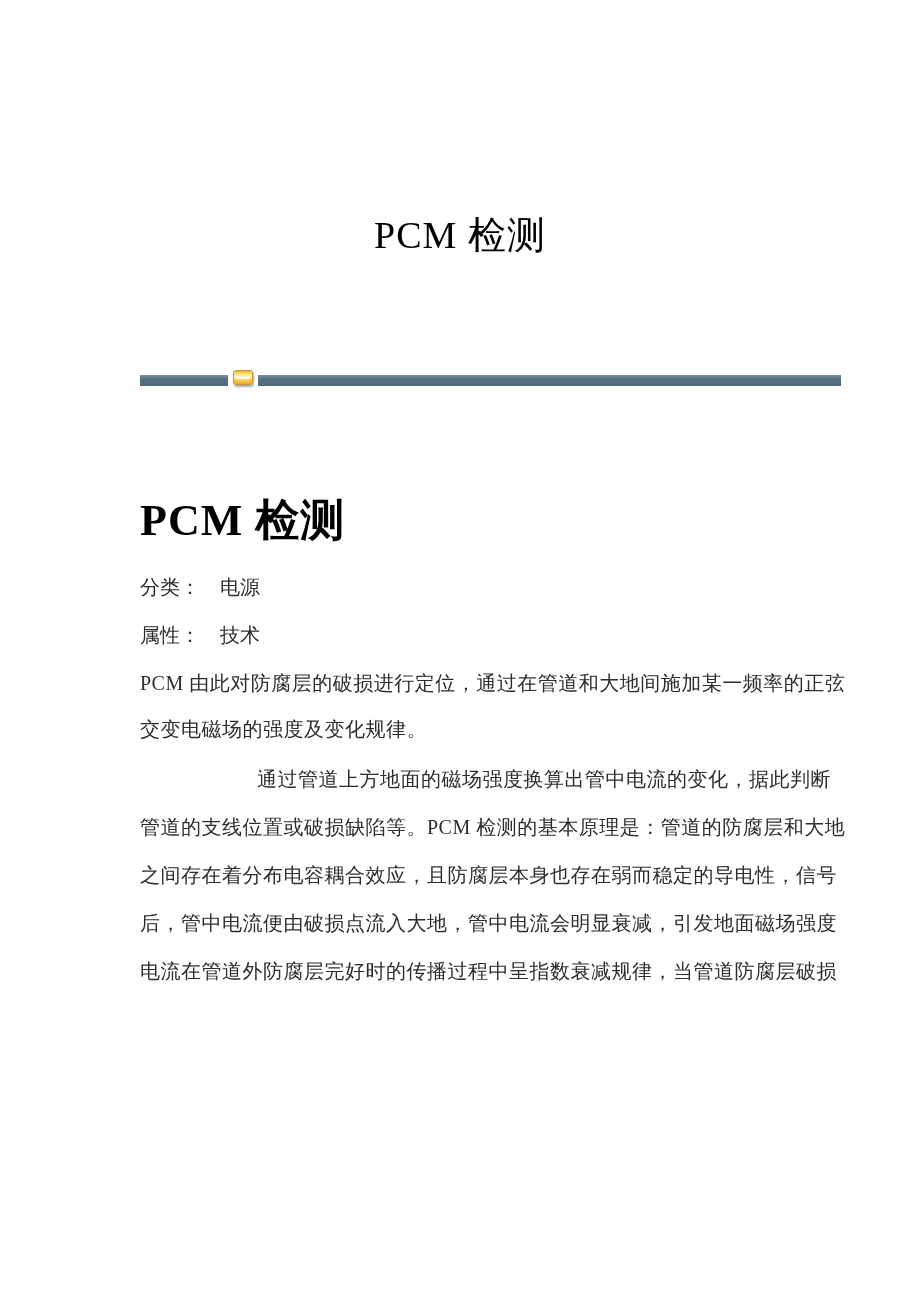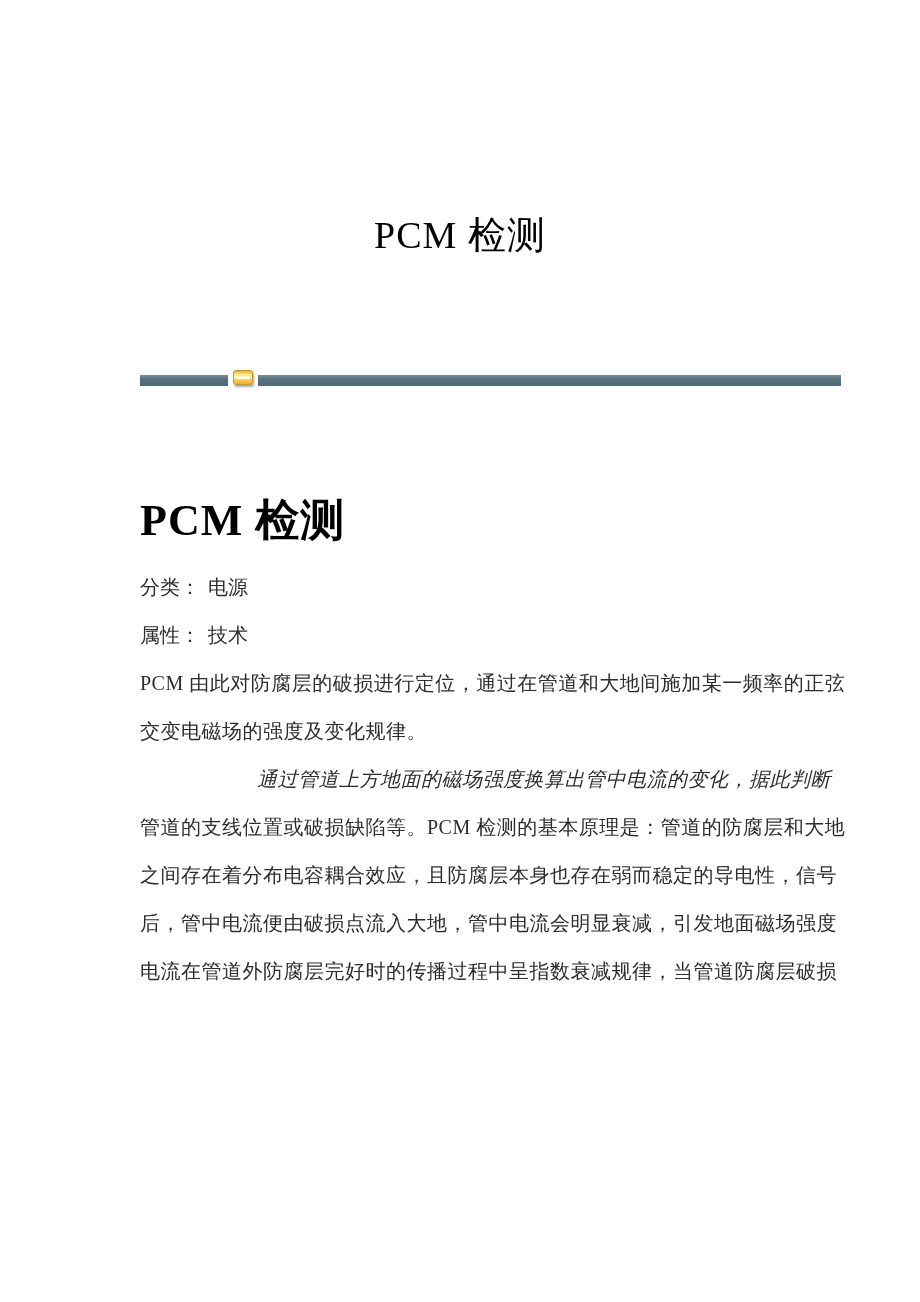--- a/index.html
+++ b/index.html
@@ -79,37 +79,37 @@
     left: 140px;
     width: 670px;
     font-size: 20px;
     color: #2d2d2d;
   }
   .text-stack .row {
     height: 48px;
     line-height: 48px;
   }
   .meta-row .meta-value {
-    margin-left: 8px;
+    margin-left: 20px;
   }
   .tline {
     height: 48px;
     line-height: 48px;
     text-align: justify;
     text-align-last: justify;
     white-space: nowrap;
     letter-spacing: 0.5px;
   }
   .tline.no-just {
     text-align: center;
     text-align-last: left;
+    font-family: Liberation Mono, monospace;
   }
   .tline.indent {
     padding-left: 117px;
-    font-style: italic;
   }
 </style>
 </head>
 <body>
 
 <div class="doc-title">PCM 检测</div>
 
 <div class="divider">
   <div class="divider-bar"></div>
   <div class="divider-gap"></div>

